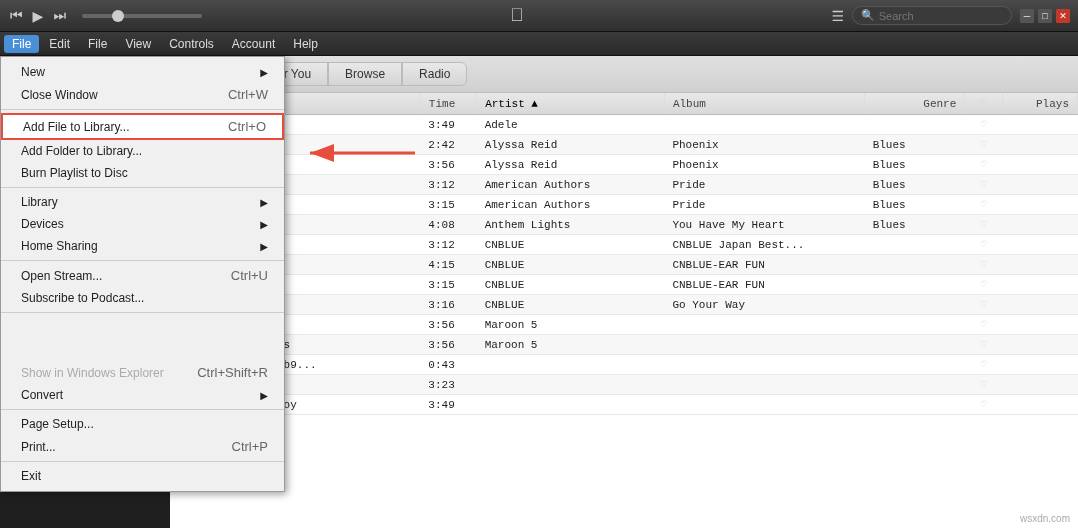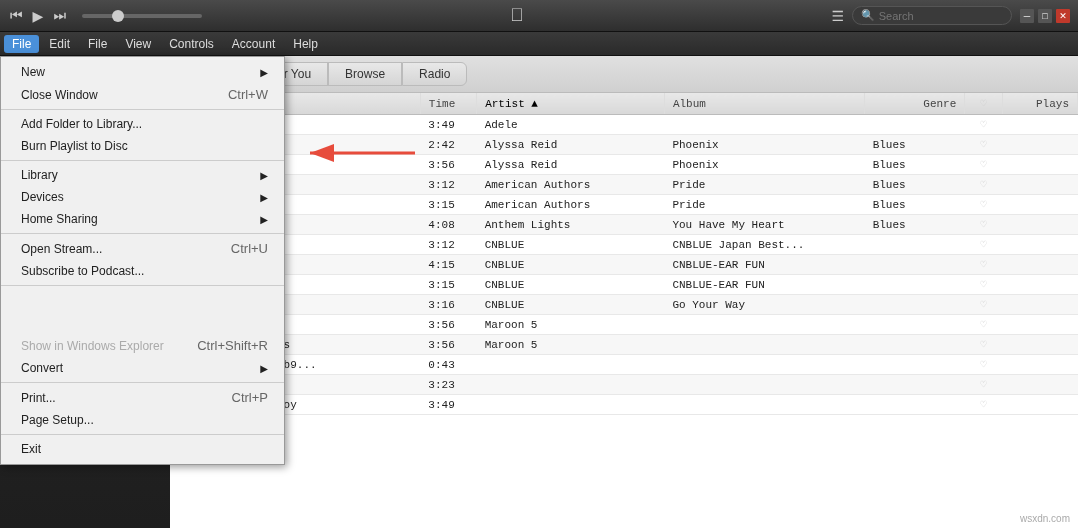--- a/index.html
+++ b/index.html
@@ -358,20 +358,24 @@
   <div class="dropdown-menu">
     <div class="dd-item">
       <span>New</span>
       <span class="dd-arrow">▶</span>
     </div>
     <div class="dd-item">
       <span>Close Window</span>
       <span class="dd-shortcut">Ctrl+W</span>
     </div>
     <div class="dd-separator"></div>
+    <div class="dd-item highlighted">
+      <span>Add File to Library...</span>
+      <span class="dd-shortcut">Ctrl+O</span>
+    </div>
     <div class="dd-item">
       <span>Add Folder to Library...</span>
     </div>
     <div class="dd-item">
       <span>Burn Playlist to Disc</span>
     </div>
     <div class="dd-separator"></div>
     <div class="dd-item">
       <span>Library</span>
       <span class="dd-arrow">▶</span>
@@ -396,25 +400,25 @@
     <div class="dd-item disabled">
       <span>Show in Windows Explorer</span>
       <span class="dd-shortcut">Ctrl+Shift+R</span>
     </div>
     <div class="dd-item">
       <span>Convert</span>
       <span class="dd-arrow">▶</span>
     </div>
     <div class="dd-separator"></div>
     <div class="dd-item">
+      <span>Page Setup...</span>
+    </div>
+    <div class="dd-item">
       <span>Print...</span>
       <span class="dd-shortcut">Ctrl+P</span>
-    </div>
-    <div class="dd-item">
-      <span>Page Setup...</span>
     </div>
     <div class="dd-separator"></div>
     <div class="dd-item">
       <span>Exit</span>
     </div>
   </div>
 </div>
 
 <div class="red-arrow">
   <svg class="arrow-svg" viewBox="0 0 120 30" xmlns="http://www.w3.org/2000/svg">

